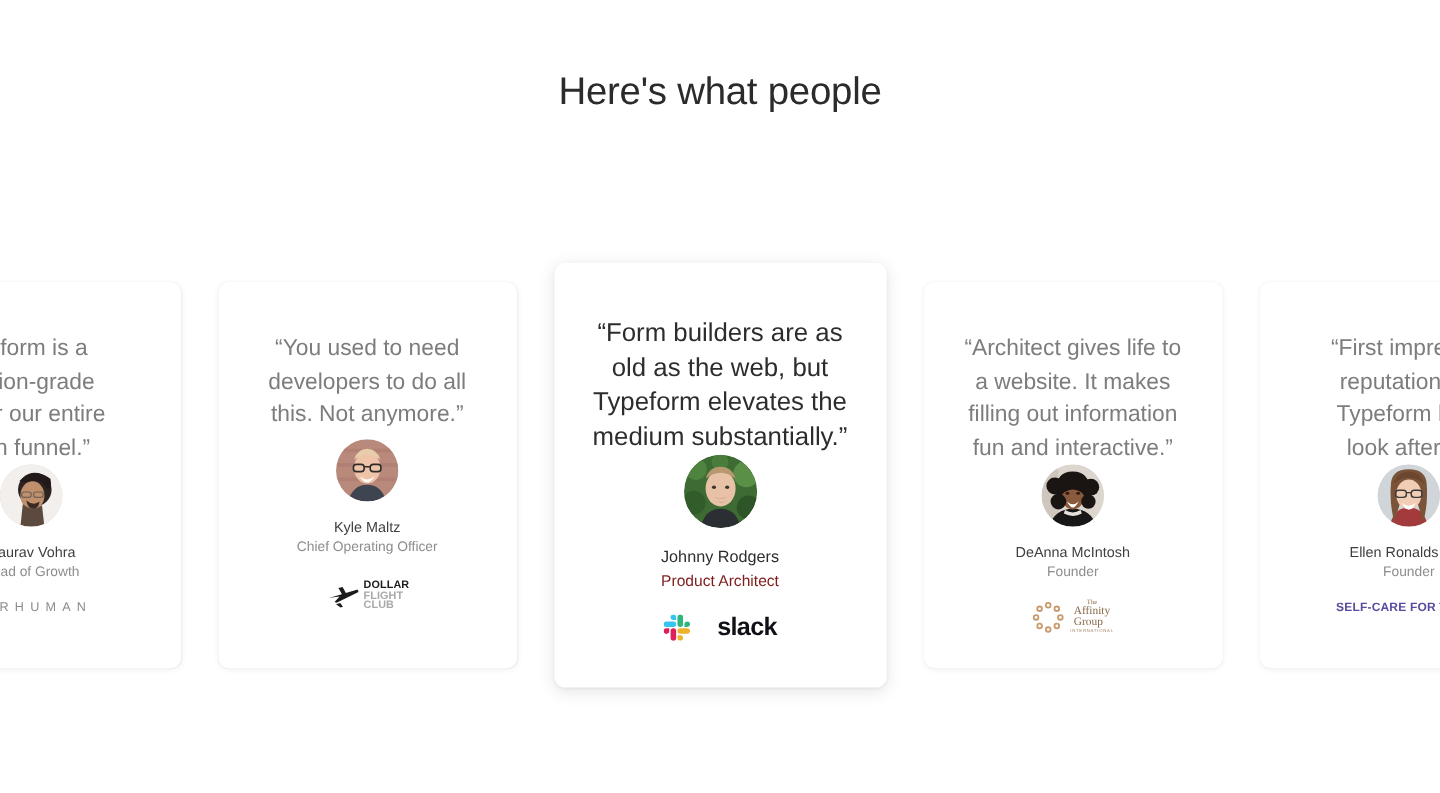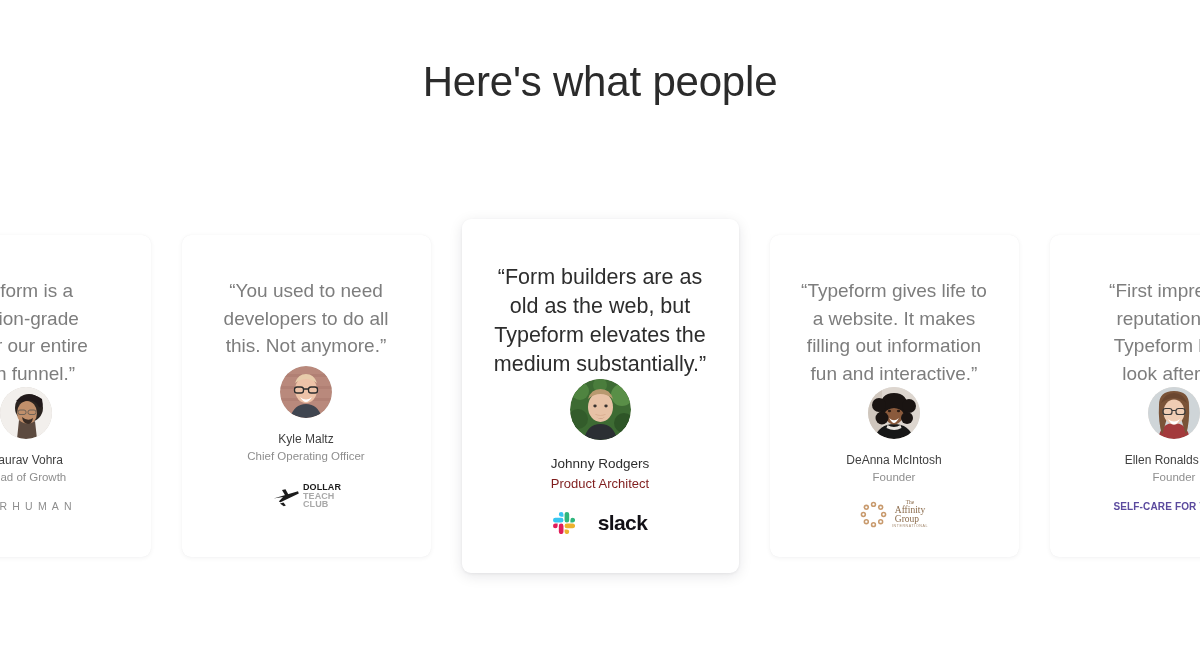--- a/index.html
+++ b/index.html
@@ -21,21 +21,21 @@
     overflow: hidden;
   }
 
   
   .heading {
     position: absolute;
     top: 60px;
     left: 0;
     width: 1200px;
     text-align: center;
-    font-size: 42px;
+    font-size: 32px;
     line-height: 1.05;
     font-weight: 400;
     color: #2b2b2b;
     letter-spacing: -0.2px;
   }
   .heading .line { display: block; }
 
   
   .carousel {
     position: absolute;
@@ -305,21 +305,21 @@
       </div>
       <div class="logo">
         <div class="logo-dfc">
           <svg width="30" height="24" viewBox="0 0 30 24" aria-hidden="true">
             <path d="M2.5 14.5 L27 7.2 L27.8 9.4 L9.5 18.2 L7.8 17.6 L12 13 L7 13.8 Z" fill="#1b1b1b"></path>
             <path d="M11 6 L14.5 5.2 L17.8 11.2 L14.6 12.2 Z" fill="#1b1b1b"></path>
             <path d="M9 19.5 L12.5 18.4 L14.8 21.6 L12.8 22.2 Z" fill="#1b1b1b"></path>
           </svg>
           <span class="dfc-text">
             <span class="dfc-1">DOLLAR</span>
-            <span class="dfc-2">TEACH</span>
+            <span class="dfc-2">FLIGHT</span>
             <span class="dfc-3">CLUB</span>
           </span>
         </div>
       </div>
     </div>
 
     <div class="card featured">
       <div class="quote">“Form builders are as
 old as the web, but
 Typeform elevates the
@@ -363,21 +363,21 @@
             <path d="M89.9 45.2a12.9 12.9 0 11-25.8 0V12.9a12.9 12.9 0 1125.8 0z" fill="#2eb67d"></path>
             <path d="M77 96.4a12.9 12.9 0 11-12.9 12.9V96.4z" fill="#ecb22e"></path>
             <path d="M77 89.9a12.9 12.9 0 110-25.8h32.3a12.9 12.9 0 110 25.8z" fill="#ecb22e"></path>
           </svg>
           <span class="slack-word">slack</span>
         </div>
       </div>
     </div>
 
     <div class="card side">
-      <div class="quote">“Typeform gives life to
+      <div class="quote">“Architect gives life to
 a website. It makes
 filling out information
 fun and interactive.”</div>
       <div class="person">
         <div class="avatar">
           <svg viewBox="0 0 52 52" aria-hidden="true">
             <defs>
                 <clipPath id="c3">
                   <circle cx="26" cy="26" r="26"></circle>
                 </clipPath>

